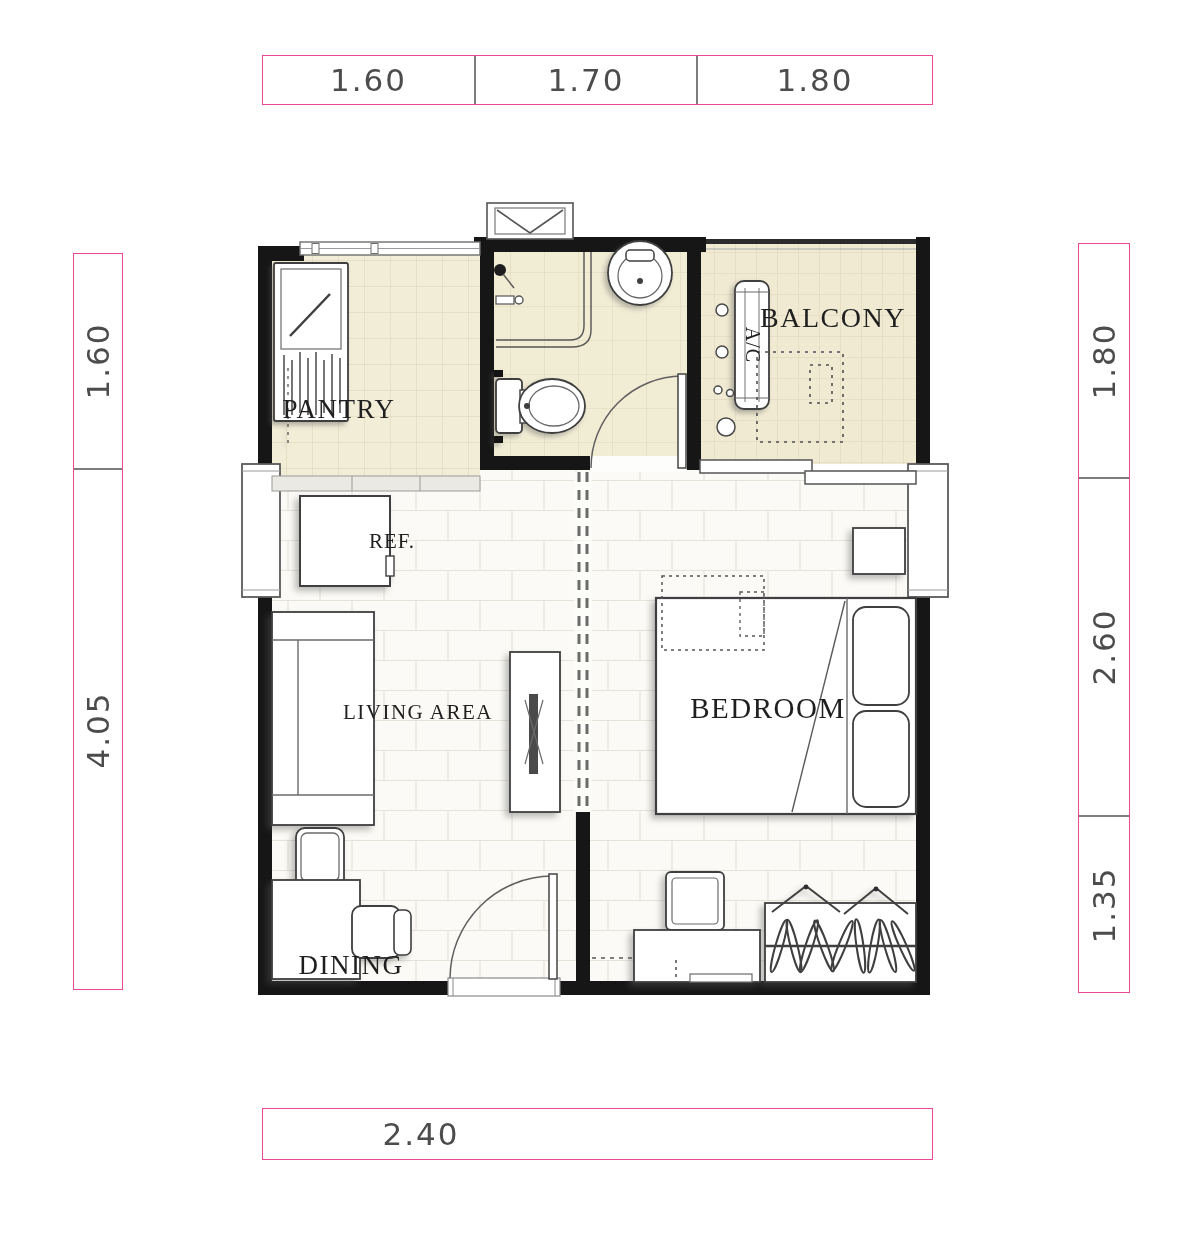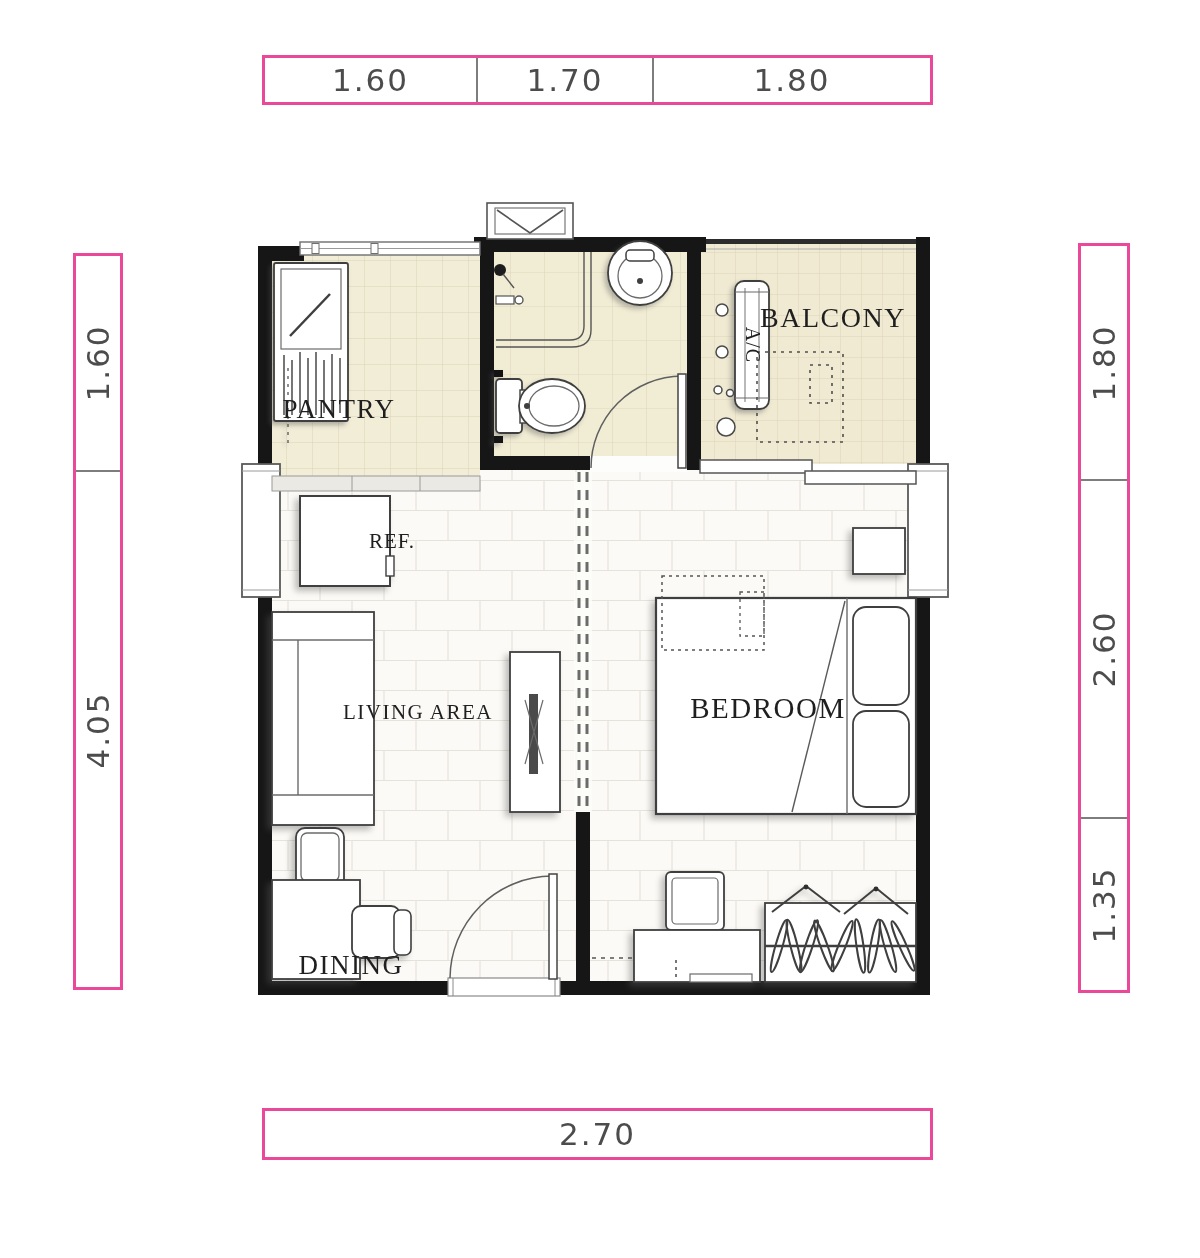--- a/index.html
+++ b/index.html
@@ -1,20 +1,20 @@
 <!DOCTYPE html>
 <html><head>
 <meta charset="utf-8">
 <style>
   html,body{margin:0;padding:0;background:#ffffff;}
   .canvas{position:relative;width:1200px;height:1258px;background:#ffffff;overflow:hidden;
           font-family:"DejaVu Sans",sans-serif;}
   svg{position:absolute;left:0;top:0;}
   
-  .dim-bar{position:absolute;display:flex;background:#fff;border:3px solid #ec4899;box-sizing:border-box;}
+  .dim-bar{position:absolute;display:flex;background:#fff;border:1px solid #ec4899;box-sizing:border-box;}
   .dim-bar.h{flex-direction:row;}
   .dim-bar.v{flex-direction:column;}
   .dim-cell{display:flex;align-items:center;justify-content:center;box-sizing:border-box;}
   .dim-bar.h .dim-cell + .dim-cell{border-left:2px solid #7d7d7d;}
   .dim-bar.v .dim-cell + .dim-cell{border-top:2px solid #7d7d7d;}
   .dim-text{font-size:31px;color:#4c4c4c;letter-spacing:2px;white-space:nowrap;}
   .dim-bar.v .dim-text{transform:rotate(-90deg);}
   
   .room-label{position:absolute;font-family:"Liberation Serif",serif;color:#1f1f1f;
               letter-spacing:1.5px;white-space:nowrap;transform:translate(-50%,-50%);}
@@ -249,31 +249,31 @@
   <div class="room-label" style="left:418px;top:712px;font-size:21px;">LIVING AREA</div>
   <div class="room-label" style="left:768px;top:708px;font-size:29px;">BEDROOM</div>
   <div class="room-label" style="left:327px;top:965px;font-size:27px;padding-left:48px;">DINING</div>
   <div class="room-label" style="left:344px;top:541px;font-size:21px;letter-spacing:1px;margin-left:48px;">REF.</div>
   <div class="room-label rot" style="left:752px;top:345px;font-size:20px;letter-spacing:1px;">A/C</div>
 
   <div class="dim-bar h" style="left:262px;top:55px;width:671px;height:50px;">
     <div class="dim-cell" style="width:211px;">
         <span class="dim-text">1.60</span>
       </div>
-    <div class="dim-cell" style="width:176px;">
+    <div class="dim-cell" style="width:222px;">
         <span class="dim-text">1.70</span>
       </div>
     <div class="dim-cell" style="flex:1;">
         <span class="dim-text">1.80</span>
       </div>
   </div>
 
   <div class="dim-bar h" style="left:262px;top:1108px;width:671px;height:52px;">
-    <div class="dim-cell" style="flex:1;">
-        <span class="dim-text">2.70</span>
+    <div class="dim-cell" style="width:316px;">
+        <span class="dim-text">2.40</span>
       </div>
   </div>
 
   <div class="dim-bar v" style="left:73px;top:253px;width:50px;height:737px;">
     <div class="dim-cell" style="height:214px;">
         <span class="dim-text">1.60</span>
       </div>
     <div class="dim-cell" style="flex:1;">
         <span class="dim-text">4.05</span>
       </div>

